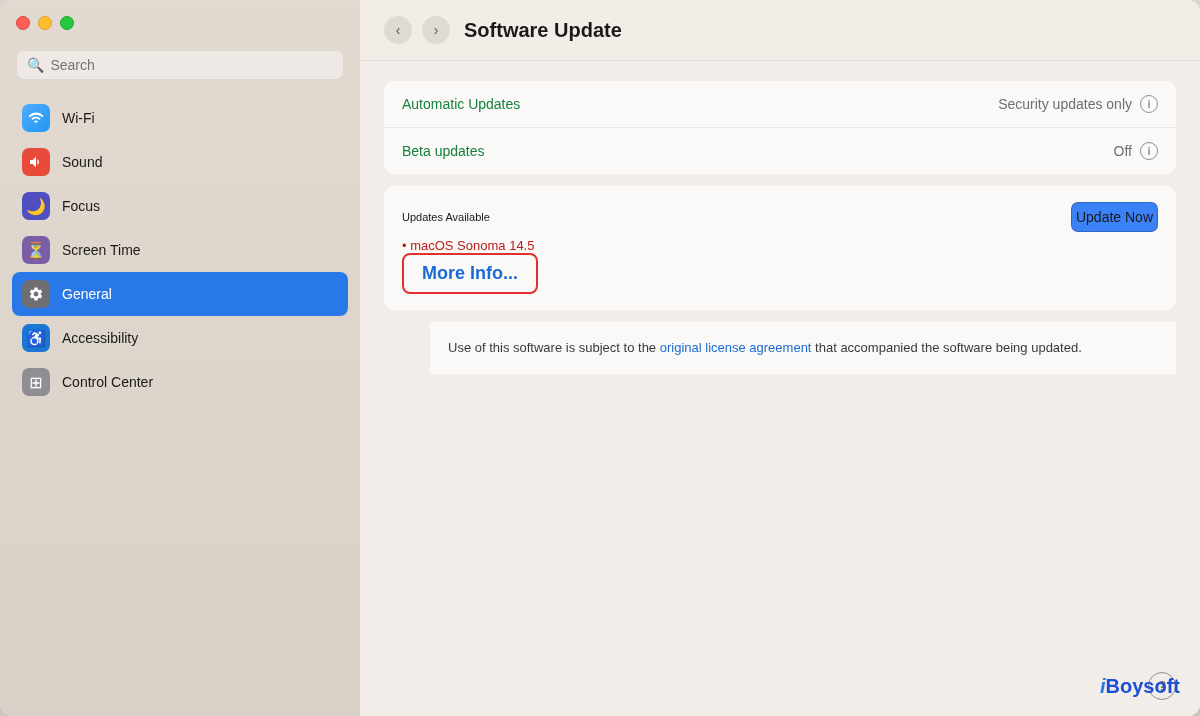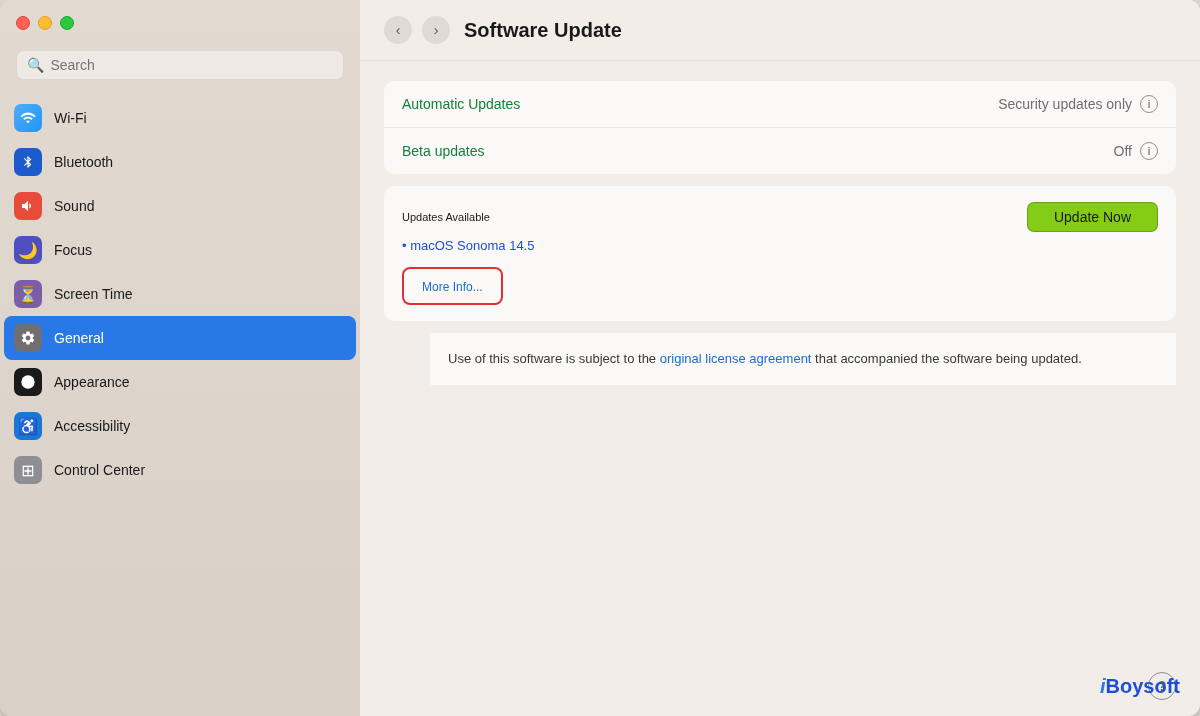--- a/index.html
+++ b/index.html
@@ -72,21 +72,21 @@
     }
 
     .search-icon-svg {
       color: #888;
       font-size: 14px;
     }
 
     .sidebar-items {
       flex: 1;
       overflow-y: auto;
-      padding: 0 4px;
+      padding: 0 12px;
     }
 
     .sidebar-item {
       display: flex;
       align-items: center;
       gap: 12px;
       padding: 8px 10px;
       border-radius: 8px;
       cursor: pointer;
       font-size: 14px;
@@ -226,49 +226,48 @@
       margin-bottom: 6px;
     }
 
     .updates-title {
       font-size: 11px;
       font-weight: 500;
       color: #1a1a1a;
     }
 
     .update-now-btn {
-      background: #84cc16;
+      background: #3b82f6;
       border: 1px solid rgba(0,0,0,0.2);
       border-radius: 7px;
-      padding: 6px 26px;
+      padding: 6px 4px;
       font-size: 14px;
       font-weight: 500;
       cursor: pointer;
       color: #1a1a1a;
       margin-left: 12px;
     }
 
     .update-version {
       font-size: 13px;
-      color: #1d4ed8;
-      margin-bottom: 14px;
+      color: #b91c1c;
     }
 
     .more-info-box {
       display: inline-block;
       border: 2px solid #e03030;
       border-radius: 8px;
       padding: 8px 18px;
       cursor: pointer;
     }
 
     .more-info-link {
       color: #1a6cd4;
-      font-size: 12px;
-      font-weight: 400;
+      font-size: 18px;
+      font-weight: 700;
       text-decoration: none;
     }
 
     .license-section {
       background: rgba(255,255,255,0.65);
       border-radius: 0;
       margin-bottom: 12px;
       padding: 16px 18px;
       margin-left: 46px;
     }
@@ -345,28 +344,20 @@
 
       <div class="sidebar-item">
         <div class="sidebar-icon icon-wifi">
           <svg width="16" height="16" viewBox="0 0 24 24" fill="white">
               <path d="M1 9l2 2c5.1-5.1 13.4-5.1 18.5 0l2-2C16.6 2.2 7.4 2.2 1 9zm8 8l3 3 3-3c-1.7-1.6-4.2-1.6-6 0zm-4-4l2 2c2.8-2.8 7.2-2.8 10 0l2-2C15.7 9.4 8.4 9.4 5 13z"></path>
             </svg>
         </div>
         <span>Wi-Fi</span>
       </div>
 
-      <div class="sidebar-item">
-        <div class="sidebar-icon icon-bluetooth">
-          <svg width="14" height="16" viewBox="0 0 24 24" fill="white">
-              <path d="M17.71 7.71L12 2h-1v7.59L6.41 5 5 6.41 10.59 12 5 17.59 6.41 19 11 14.41V22h1l5.71-5.71-4.3-4.29 4.3-4.29zM13 5.83l1.88 1.88L13 9.59V5.83zm1.88 10.46L13 18.17v-3.76l1.88 1.88z"></path>
-            </svg>
-        </div>
-        <span>Bluetooth</span>
-      </div>
 
 
 
       <div class="sidebar-item">
         <div class="sidebar-icon icon-sound">
           <svg width="16" height="16" viewBox="0 0 24 24" fill="white">
               <path d="M3 9v6h4l5 5V4L7 9H3zm13.5 3c0-1.77-1.02-3.29-2.5-4.03v8.05c1.48-.73 2.5-2.25 2.5-4.02z"></path>
             </svg>
         </div>
         <span>Sound</span>
@@ -384,28 +375,20 @@
 
       <div class="sidebar-item active">
         <div class="sidebar-icon" style="background:#6e6e73;">
           <svg width="16" height="16" viewBox="0 0 24 24" fill="white">
               <path d="M19.14,12.94c0.04-0.3,0.06-0.61,0.06-0.94c0-0.32-0.02-0.64-0.07-0.94l2.03-1.58c0.18-0.14,0.23-0.41,0.12-0.61 l-1.92-3.32c-0.12-0.22-0.37-0.29-0.59-0.22l-2.39,0.96c-0.5-0.38-1.03-0.7-1.62-0.94L14.4,2.81c-0.04-0.24-0.24-0.41-0.48-0.41 h-3.84c-0.24,0-0.43,0.17-0.47,0.41L9.25,5.35C8.66,5.59,8.12,5.92,7.63,6.29L5.24,5.33c-0.22-0.08-0.47,0-0.59,0.22L2.74,8.87 C2.62,9.08,2.66,9.34,2.86,9.48l2.03,1.58C4.84,11.36,4.8,11.69,4.8,12s0.02,0.64,0.07,0.94l-2.03,1.58 c-0.18,0.14-0.23,0.41-0.12,0.61l1.92,3.32c0.12,0.22,0.37,0.29,0.59,0.22l2.39-0.96c0.5,0.38,1.03,0.7,1.62,0.94l0.36,2.54 c0.05,0.24,0.24,0.41,0.48,0.41h3.84c0.24,0,0.44-0.17,0.47-0.41l0.36-2.54c0.59-0.24,1.13-0.56,1.62-0.94l2.39,0.96 c0.22,0.08,0.47,0,0.59-0.22l1.92-3.32c0.12-0.22,0.07-0.47-0.12-0.61L19.14,12.94z M12,15.6c-1.98,0-3.6-1.62-3.6-3.6 s1.62-3.6,3.6-3.6s3.6,1.62,3.6,3.6S13.98,15.6,12,15.6z"></path>
             </svg>
         </div>
         <span>General</span>
       </div>
 
-      <div class="sidebar-item">
-        <div class="sidebar-icon icon-appearance">
-          <svg width="16" height="16" viewBox="0 0 24 24" fill="white">
-              <circle cx="12" cy="12" r="10"></circle>
-            </svg>
-        </div>
-        <span>Appearance</span>
-      </div>
 
       <div class="sidebar-item">
         <div class="sidebar-icon icon-accessibility">♿</div>
         <span>Accessibility</span>
       </div>
 
       <div class="sidebar-item">
         <div class="sidebar-icon icon-controlcenter">⊞</div>
         <span>Control Center</span>
       </div>

